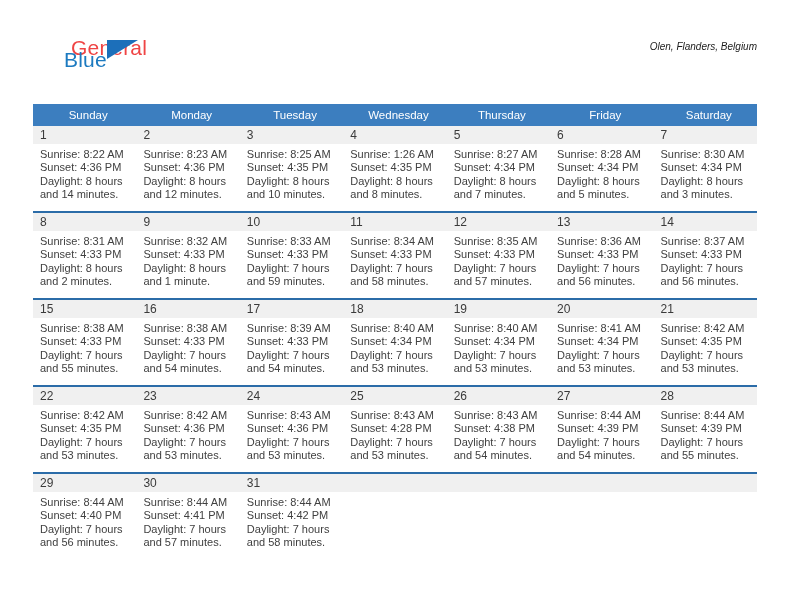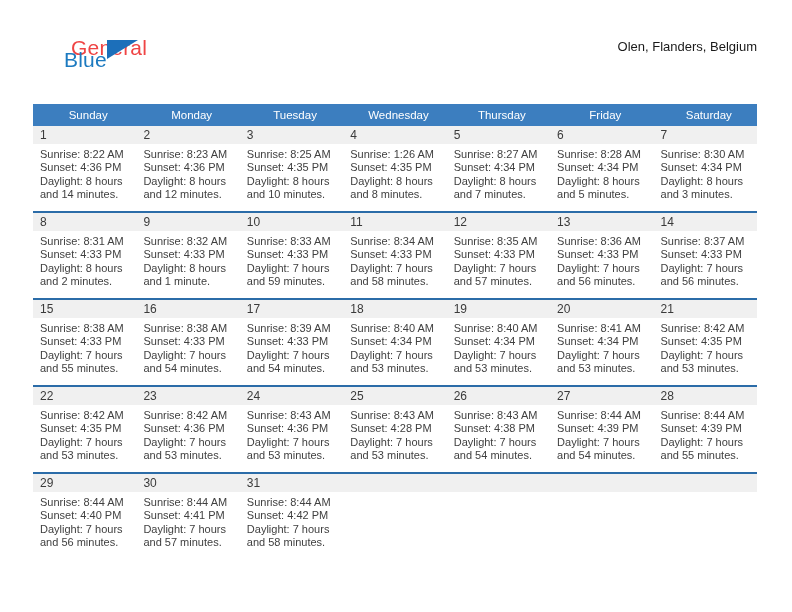--- a/index.html
+++ b/index.html
@@ -71,25 +71,26 @@
     text-align: right;
   }
   .cal-title {
     font-size: 30px;
     color: #1a1a1a;
     font-weight: normal;
     line-height: 34px;
     white-space: nowrap;
   }
   .cal-subtitle {
-    font-size: 13px;
+    font-size: 10px;
     color: #1a1a1a;
     line-height: 20px;
     margin-top: 7px;
     white-space: nowrap;
+    font-style: italic;
   }
 
   
   .calendar {
     position: absolute;
     left: 33px;
     top: 104px;
     width: 724px;
     border-collapse: collapse;
     table-layout: fixed;

